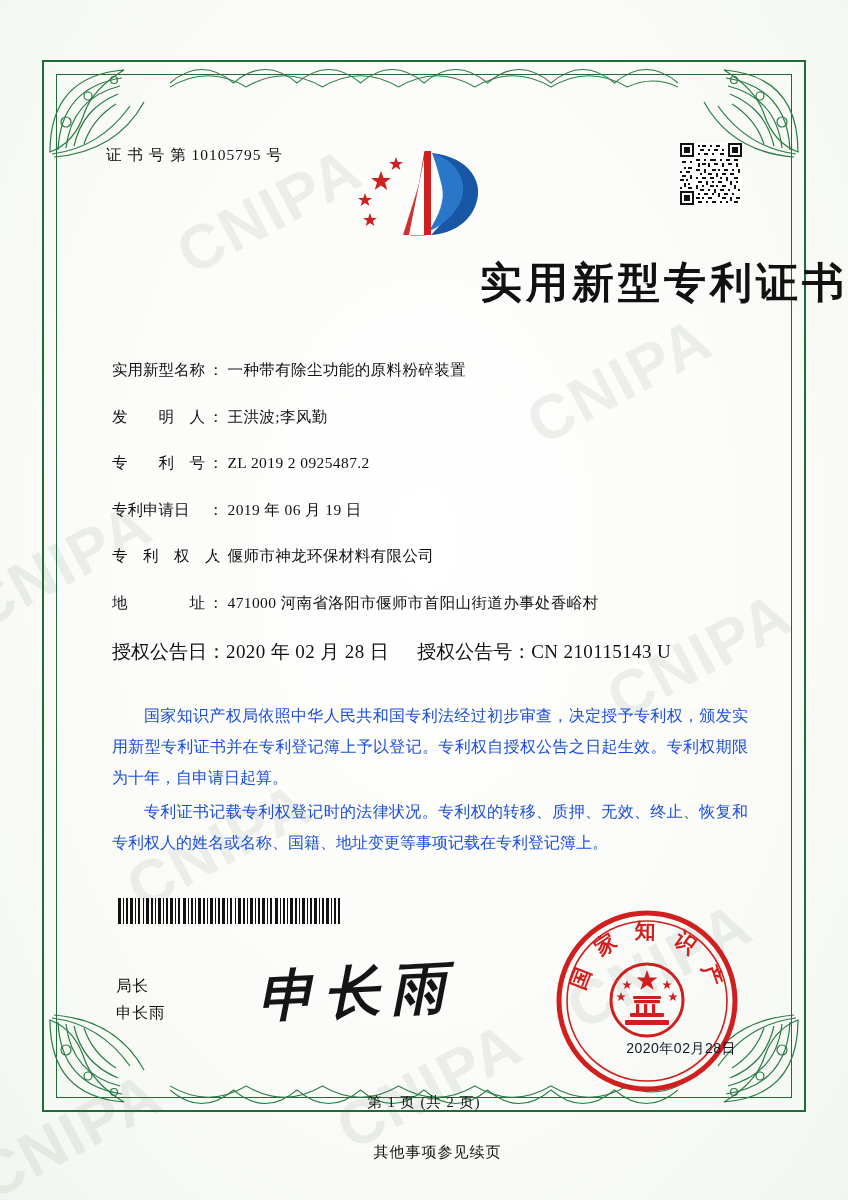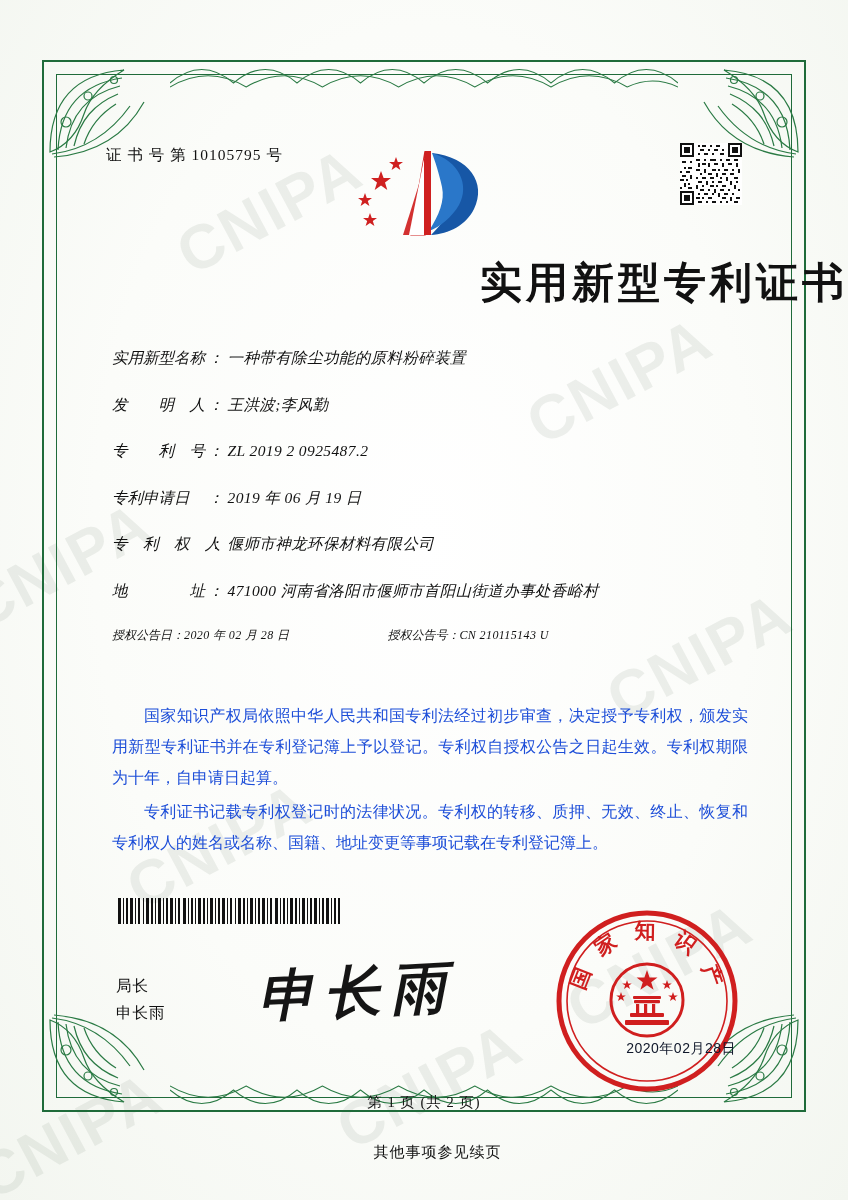--- a/index.html
+++ b/index.html
@@ -121,23 +121,22 @@
     font-weight: 700;
     letter-spacing: 4px;
     color: #111;
     font-family: "Liberation Serif", "DejaVu Serif", serif;
   }
 
   
   .fields {
     position: absolute;
     left: 112px;
-    top: 348px;
+    top: 360px;
     right: 100px;
-    font-style: italic;
   }
   .field-row {
     display: flex;
     align-items: baseline;
     font-size: 15.5px;
     margin-bottom: 25.5px;
     color: #111;
   }
   .field-label {
     width: 96px;
@@ -145,25 +144,25 @@
     letter-spacing: 0px;
     white-space: nowrap;
   }
   .field-colon { margin-right: 4px; }
   .field-value {
     letter-spacing: 0.4px;
   }
   .field-row-dual {
     display: flex;
     align-items: baseline;
-    font-size: 12px;
+    font-size: 19px;
     margin-bottom: 22px;
   }
   .dual-left { display: flex; align-items: baseline; }
-  .dual-right { display:flex; align-items: baseline; margin-left: 98px; }
+  .dual-right { display:flex; align-items: baseline; margin-left: 28px; }
   .dual-label { white-space: nowrap; }
 
   
   .paras {
     position: absolute;
     left: 112px;
     right: 100px;
     top: 700px;
     font-size: 16px;
     line-height: 1.95;

